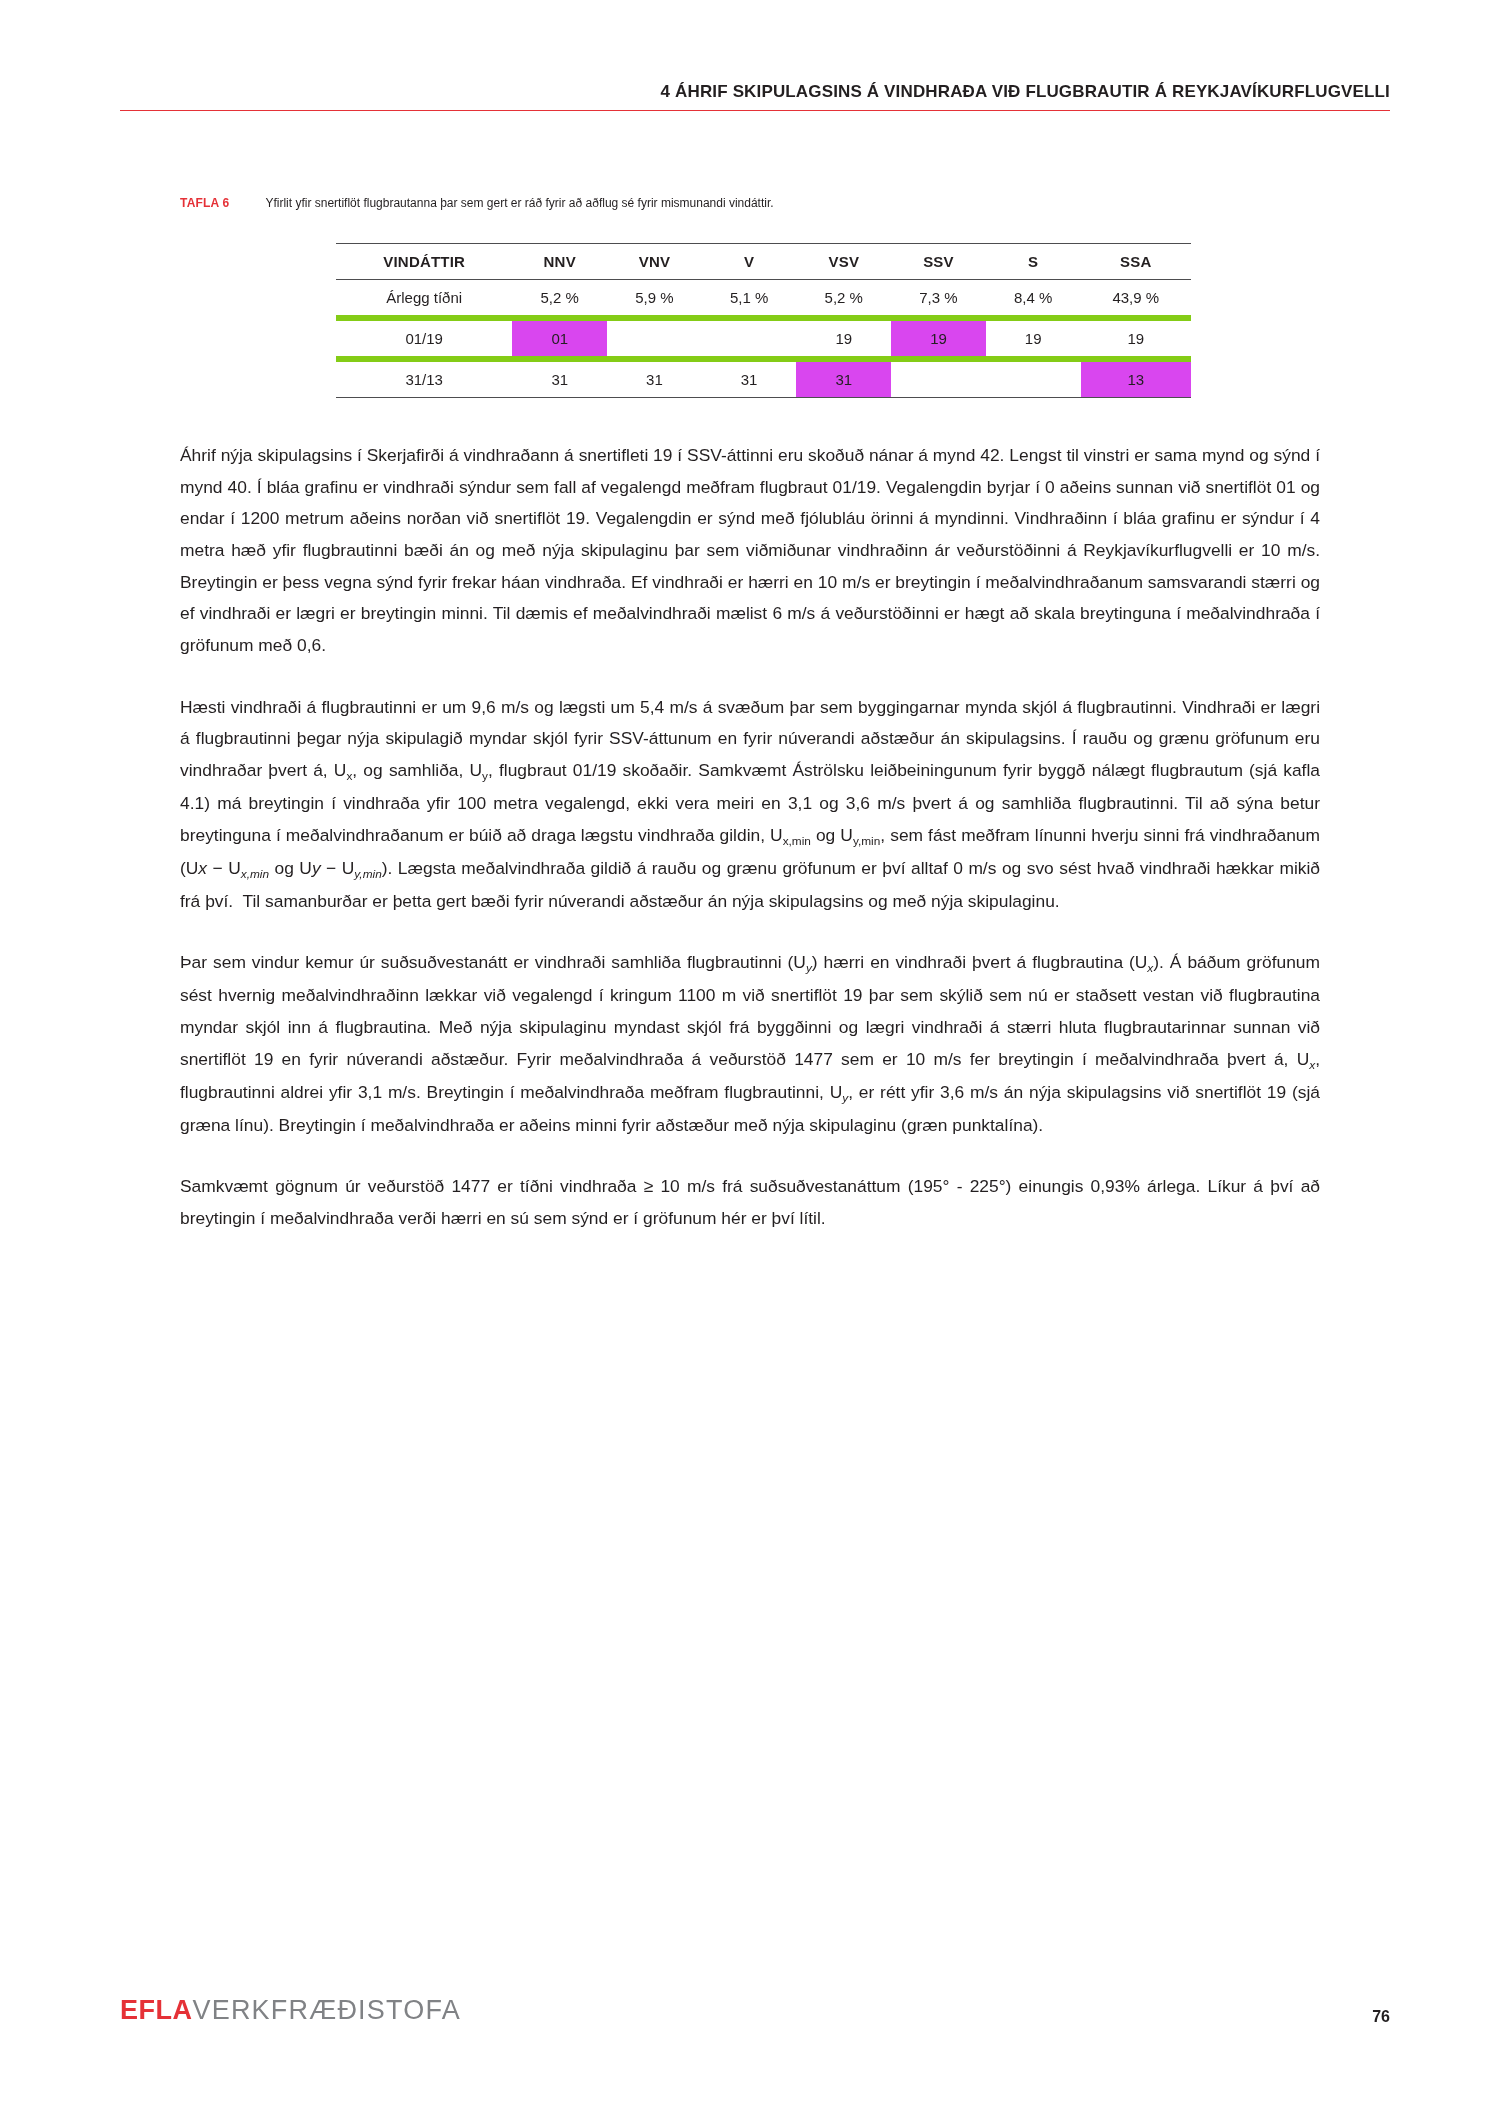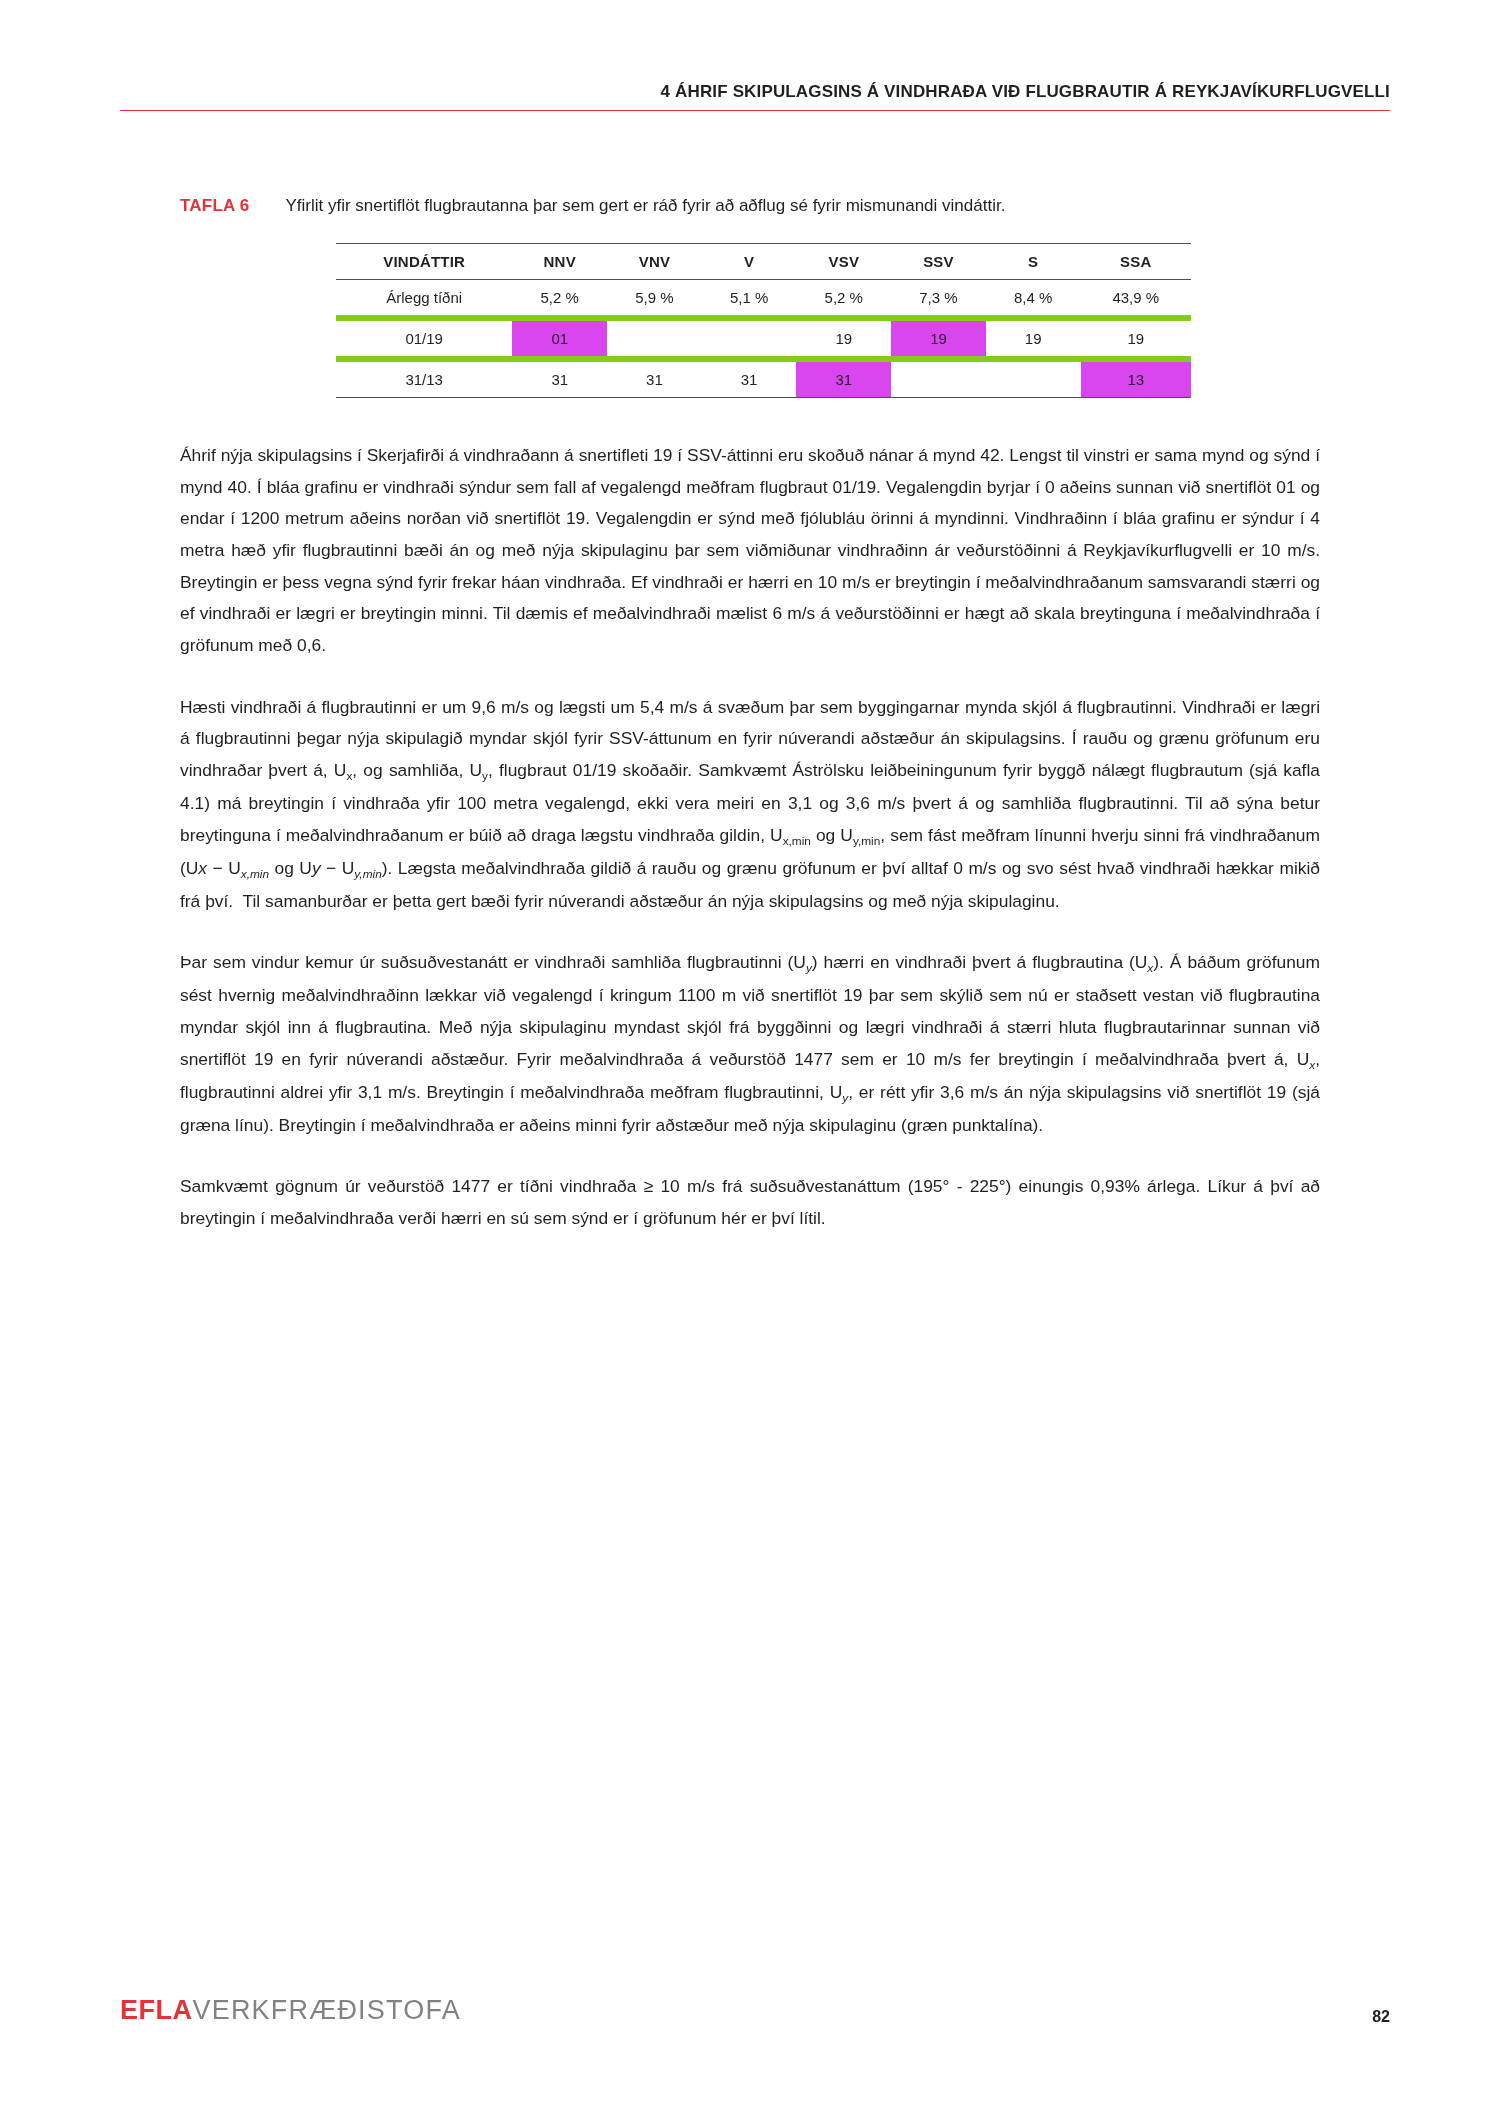--- a/index.html
+++ b/index.html
@@ -38,21 +38,21 @@
     color: #231f20;
     display: inline-block;
   }
 
   
   .table-caption {
     position: absolute;
     top: 196px;
     left: 180px;
     right: 110px;
-    font-size: 17px;
+    font-size: 12px;
   }
   .caption-label {
     color: #e53137;
     font-weight: bold;
     letter-spacing: 0.2px;
     margin-right: 36px;
   }
   .caption-text {
     color: #231f20;
   }
@@ -216,16 +216,16 @@
     <p><span style="white-space: pre-wrap;">Þar sem vindur kemur úr suðsuðvestanátt er vindhraði samhliða flugbrautinni (U</span><i style="white-space: pre-wrap;"><sub style="white-space: pre-wrap;">y</sub></i><span style="white-space: pre-wrap;">) hærri en vindhraði þvert á flugbrautina (U</span><i style="white-space: pre-wrap;"><sub style="white-space: pre-wrap;">x</sub></i><span style="white-space: pre-wrap;">). Á báðum gröfunum sést hvernig meðalvindhraðinn lækkar við vegalengd í kringum 1100 m við snertiflöt 19 þar sem skýlið sem nú er staðsett vestan við flugbrautina myndar skjól inn á flugbrautina. Með nýja skipulaginu myndast skjól frá byggðinni og lægri vindhraði á stærri hluta flugbrautarinnar sunnan við snertiflöt 19 en fyrir núverandi aðstæður. Fyrir meðalvindhraða á veðurstöð 1477 sem er 10 m/s fer breytingin í meðalvindhraða þvert á, U</span><i style="white-space: pre-wrap;"><sub style="white-space: pre-wrap;">x</sub></i><span style="white-space: pre-wrap;">, flugbrautinni aldrei yfir 3,1 m/s. Breytingin í meðalvindhraða meðfram flugbrautinni, U</span><i style="white-space: pre-wrap;"><sub style="white-space: pre-wrap;">y</sub></i><span style="white-space: pre-wrap;">, er rétt yfir 3,6 m/s án nýja skipulagsins við snertiflöt 19 (sjá græna línu). Breytingin í meðalvindhraða er aðeins minni fyrir aðstæður með nýja skipulaginu (græn punktalína).</span></p>
 
     <p>Samkvæmt gögnum úr veðurstöð 1477 er tíðni vindhraða ≥ 10 m/s frá suðsuðvestanáttum (195° - 225°) einungis 0,93% árlega. Líkur á því að breytingin í meðalvindhraða verði hærri en sú sem sýnd er í gröfunum hér er því lítil.</p>
 
   </div>
 
   <div class="footer">
     <div class="logo">
       <span class="efla">EFLA</span><span class="verk">VERKFRÆÐISTOFA</span>
     </div>
-    <div class="page-num">82</div>
+    <div class="page-num">76</div>
   </div>
 
 </div>
 
 </body></html>

